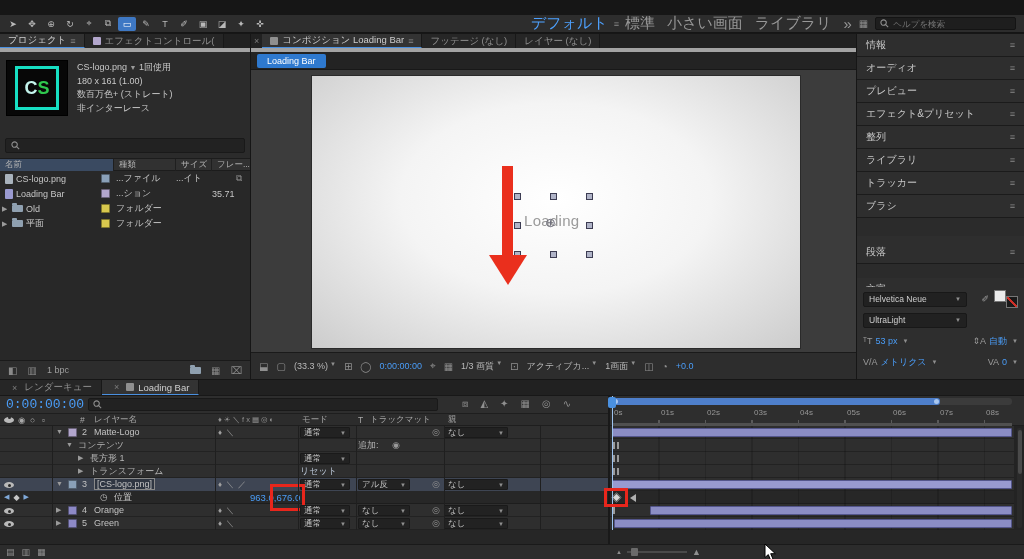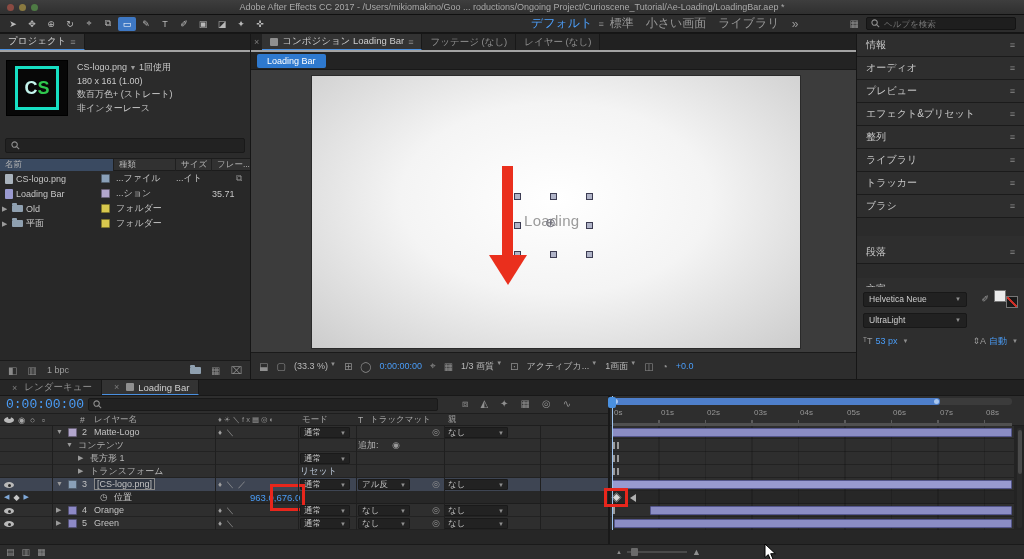--- a/index.html
+++ b/index.html
@@ -10,33 +10,33 @@
 .titlebar{position:absolute;left:0;top:0;width:1024px;height:15px;background:linear-gradient(#3e3e3e,#2f2f2f);border-bottom:1px solid #101010;}
 .traffic{position:absolute;left:7px;top:4px;display:flex;gap:5px;}
 .dot{width:7px;height:7px;border-radius:50%;}
 .dot.r{background:#8a4a42;}.dot.y{background:#8a7a40;}.dot.g{background:#4e7a44;}
 .wtitle{position:absolute;left:0;right:0;top:2px;text-align:center;font-size:9px;color:#a9a9a9;white-space:nowrap;overflow:hidden;}
 
 .toolbar{position:absolute;left:0;top:15px;width:1024px;height:18px;background:#2d2d2d;border-bottom:1px solid #151515;display:flex;align-items:center;padding:0 4px;gap:1px;}
 .tool{width:18px;height:14px;display:flex;align-items:center;justify-content:center;color:#b9b9b9;font-size:9px;border-radius:2px;flex:0 0 auto;}
 .tool.active{background:#3e78c4;color:#fff;}
 .ws-group{display:flex;align-items:center;margin-left:255px;}
-.ws{padding:0 6px;color:#989898;font-size:12px;white-space:nowrap;}
+.ws{padding:0 6px;color:#989898;font-size:15px;white-space:nowrap;}
 .ws.active{color:#4da1ff;}
 .hamb{color:#8a8a8a;font-size:9px;}
 .tbicon{color:#8f8f8f;font-size:10px;margin-left:auto;}
 .searchbox{margin-left:6px;margin-right:4px;width:150px;height:13px;background:#1e1e1e;border:1px solid #141414;border-radius:2px;display:flex;align-items:center;gap:4px;padding:0 4px;}
 .searchbox input{flex:1;background:transparent;border:none;outline:none;color:#8f8f8f;font-size:8.5px;font-family:inherit;min-width:0;}
 
 .panel{position:absolute;background:#2b2b2b;overflow:hidden;}
 .project{left:0;top:34px;width:250px;height:345px;}
 .comp{left:251px;top:34px;width:605px;height:345px;}
 .side{left:857px;top:34px;width:167px;height:345px;}
 .timeline{left:0;top:380px;width:1024px;height:179px;background:#2b2b2b;}
-.tabbar{position:absolute;left:0;top:0;right:0;height:18px;background:#212121;display:flex;align-items:stretch;border-bottom:2px solid #a3a3a3;}
+.tabbar{position:absolute;left:0;top:0;right:0;height:18px;background:#212121;display:flex;align-items:stretch;border-bottom:4px solid #a3a3a3;}
 .ptab{display:flex;align-items:center;gap:4px;padding:0 8px;font-size:9.5px;color:#8f8f8f;background:#262626;border-right:1px solid #181818;white-space:nowrap;}
 .ptab.active{background:#333;color:#cdcdcd;border-bottom:1px solid #4a90e0;}
 .closex{color:#7d7d7d;font-size:9px;padding:0 3px;display:flex;align-items:center;}
 .minichip{width:8px;height:8px;border-radius:1px;flex:0 0 auto;}
 
 .pv{position:absolute;left:0;top:18px;width:100%;height:86px;display:flex;padding:8px 6px;gap:9px;}
 .thumb{width:62px;height:56px;background:#070707;border:1px solid #000;display:flex;align-items:center;justify-content:center;}
 .cslogo{width:44px;height:44px;border:3px solid #17dfc3;display:flex;align-items:center;justify-content:center;font-weight:bold;font-size:18px;}
 .cslogo .c{color:#c4f4ec;}.cslogo .s{color:#2fc84e;}
 .pvinfo{font-size:9px;color:#c9c9c9;line-height:1.5;padding-top:1px;white-space:nowrap;}
@@ -137,28 +137,20 @@
 .zoomctl{position:absolute;left:616px;top:167px;display:flex;align-items:center;gap:5px;color:#8f8f8f;z-index:3;}
 .ztrack{width:60px;height:2px;background:#4a4a4a;position:relative;}
 .zhandle{position:absolute;left:4px;top:-3px;width:7px;height:8px;background:#6a6a6a;border-radius:1px;}
 .cursor{position:absolute;left:764px;top:543px;z-index:50;}
 </style>
 </head>
 <body>
 
 <div class="app">
 
-  <div class="titlebar">
-    <div class="traffic">
-      <span class="dot r"></span>
-      <span class="dot y"></span>
-      <span class="dot g"></span>
-    </div>
-    <div class="wtitle">Adobe After Effects CC 2017 - /Users/mikiomakino/Goo ... roductions/Ongoing Project/Curioscene_Tutorial/Ae-Loading/LoadingBar.aep *</div>
-  </div>
 
   <div class="toolbar">
     <span class="tool">➤</span>
     <span class="tool">✥</span>
     <span class="tool">⊕</span>
     <span class="tool">↻</span>
     <span class="tool">⌖</span>
     <span class="tool">⧉</span>
     <span class="tool active">▭</span>
     <span class="tool">✎</span>
@@ -185,20 +177,24 @@
       <input placeholder="ヘルプを検索" style="">
     </div>
   </div>
 
   <div class="panel project">
     <div class="tabbar">
       <div class="ptab active">
         <span>プロジェクト</span>
         <span class="hamb">≡</span>
       </div>
+      <div class="ptab">
+        <span class="minichip" style="background:#b2a6cc"></span>
+        <span>エフェクトコントロール(</span>
+      </div>
     </div>
     <div class="pv">
       <div class="thumb">
         <div class="cslogo">
           <span class="c">C</span>
             <span class="s">S</span>
         </div>
       </div>
       <div class="pvinfo">
         <div><span>CS-logo.png</span> <span class="tri">▼</span> <span>1回使用</span></div>
@@ -409,20 +405,28 @@
           </div>
       </div>
       <div class="chrow" style="top:45px">
         <span class="chicon">ᵀT</span>
         <span class="chval">53 px</span>
         <span class="caret">▼</span>
         <span class="chicon" style="margin-left:auto">⇕A</span>
         <span class="chval">自動</span>
         <span class="caret">▼</span>
       </div>
+      <div class="chrow" style="top:66px">
+        <span class="chicon">V/A</span>
+        <span class="chval">メトリクス</span>
+        <span class="caret">▼</span>
+        <span class="chicon" style="margin-left:auto">VA</span>
+        <span class="chval">0</span>
+        <span class="caret">▼</span>
+      </div>
       <div class="chrow" style="top:87px">
         <span class="chicon">あ</span>
         <span class="chicon">≡</span>
       </div>
     </div>
   </div>
 
   <div class="panel timeline">
     <div class="ttabbar">
       <div class="ttab">

